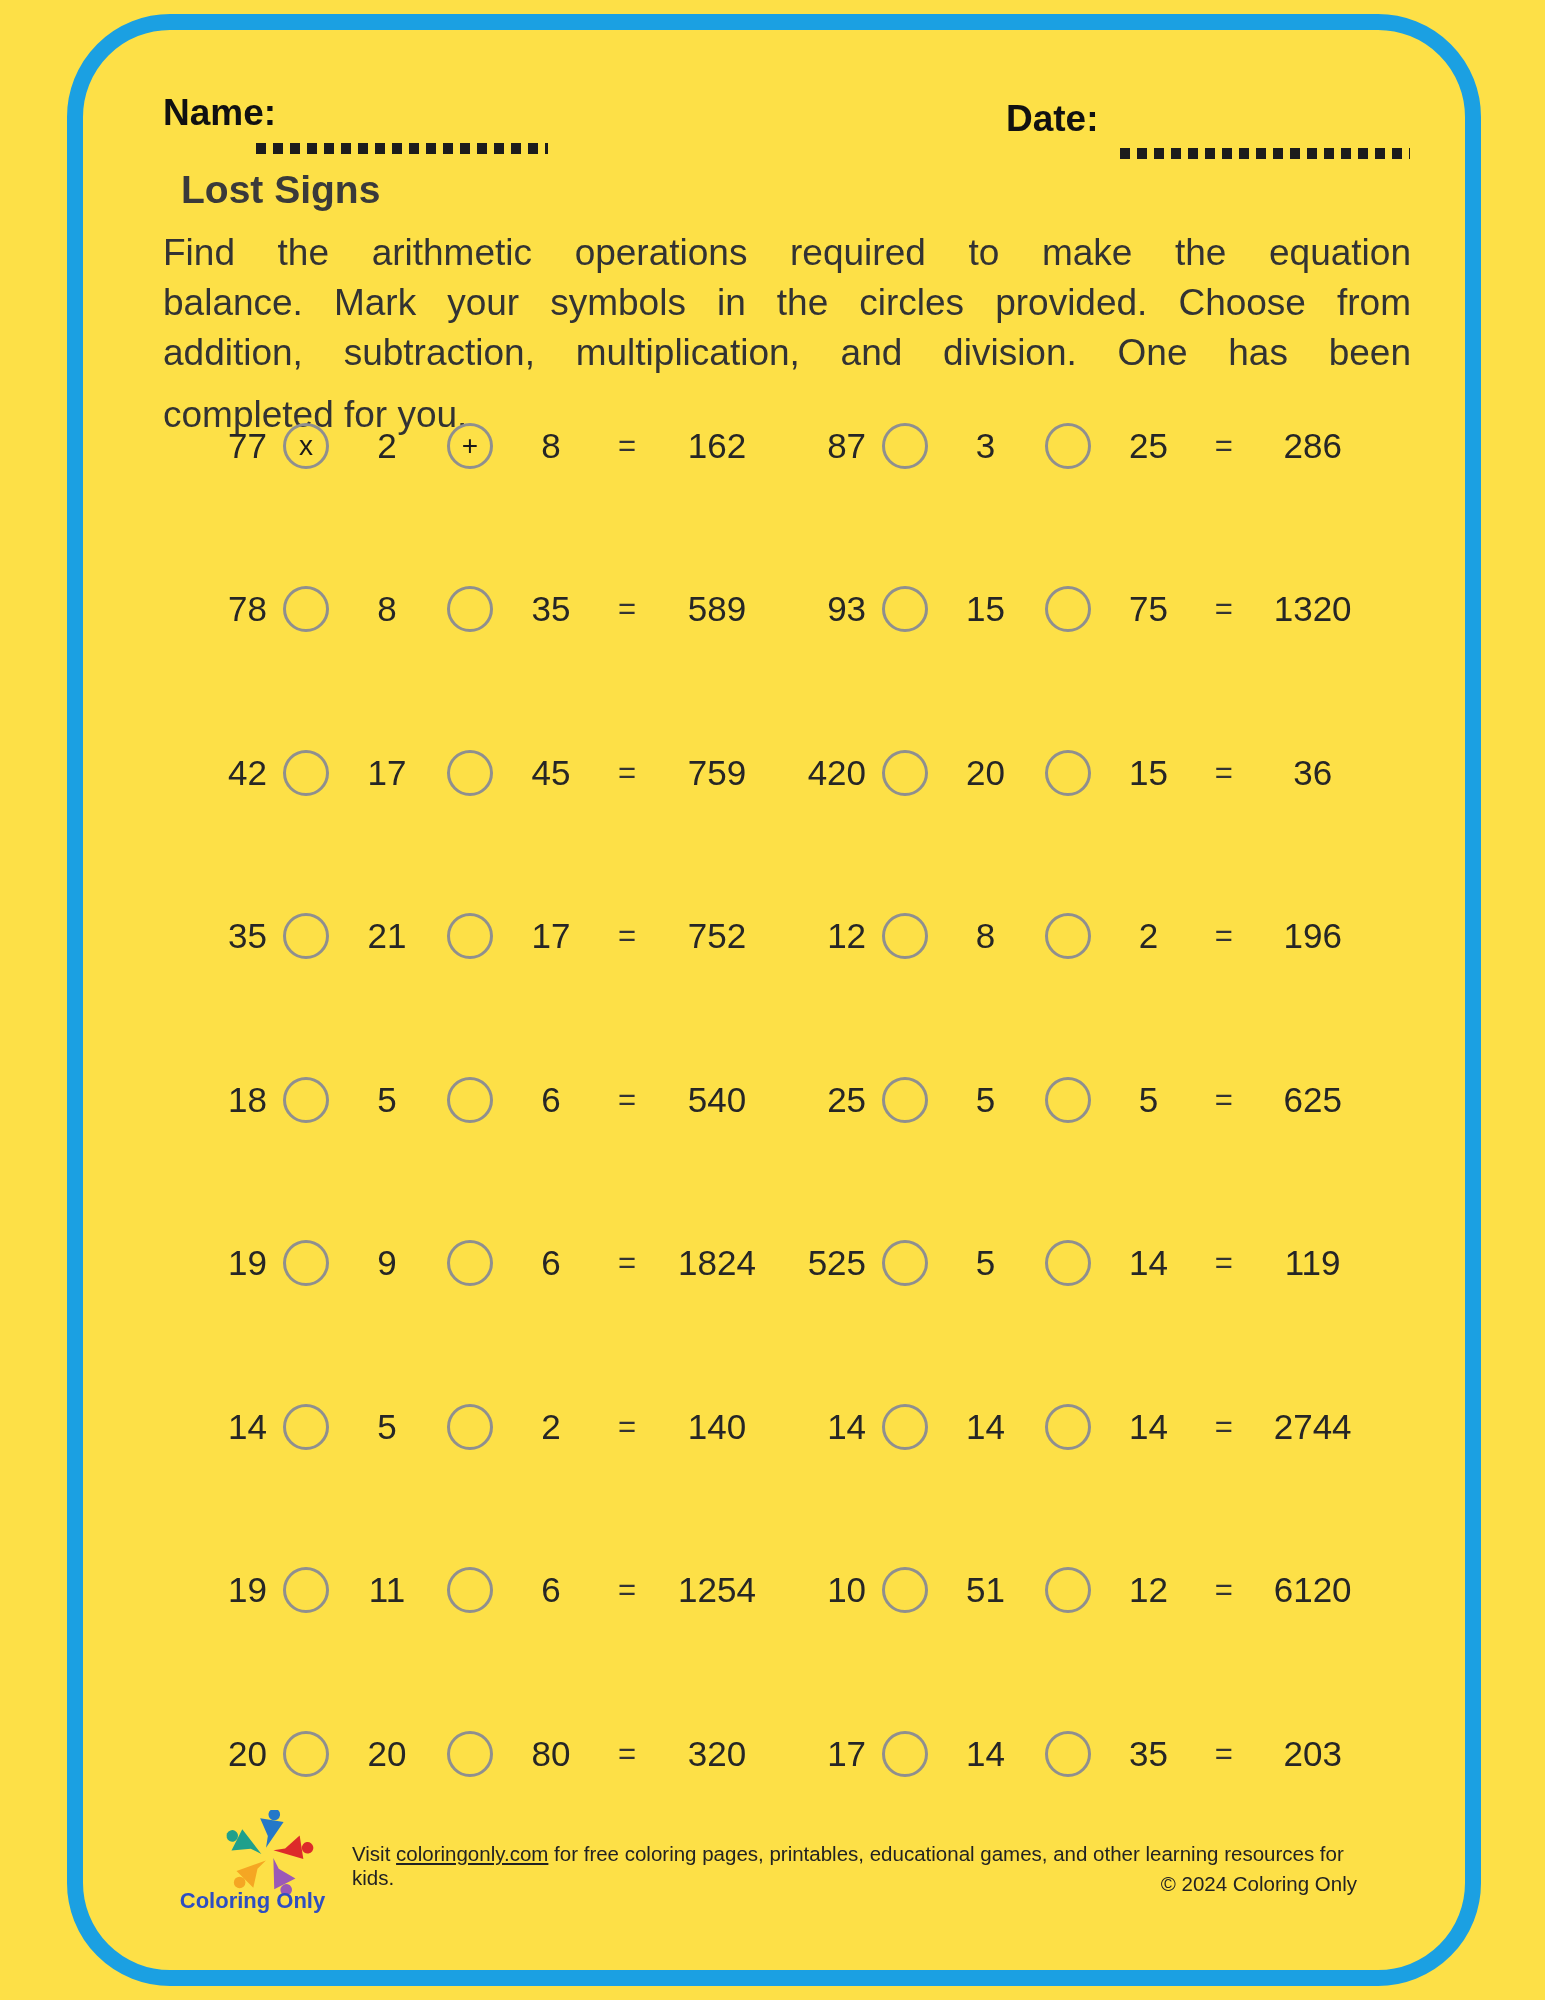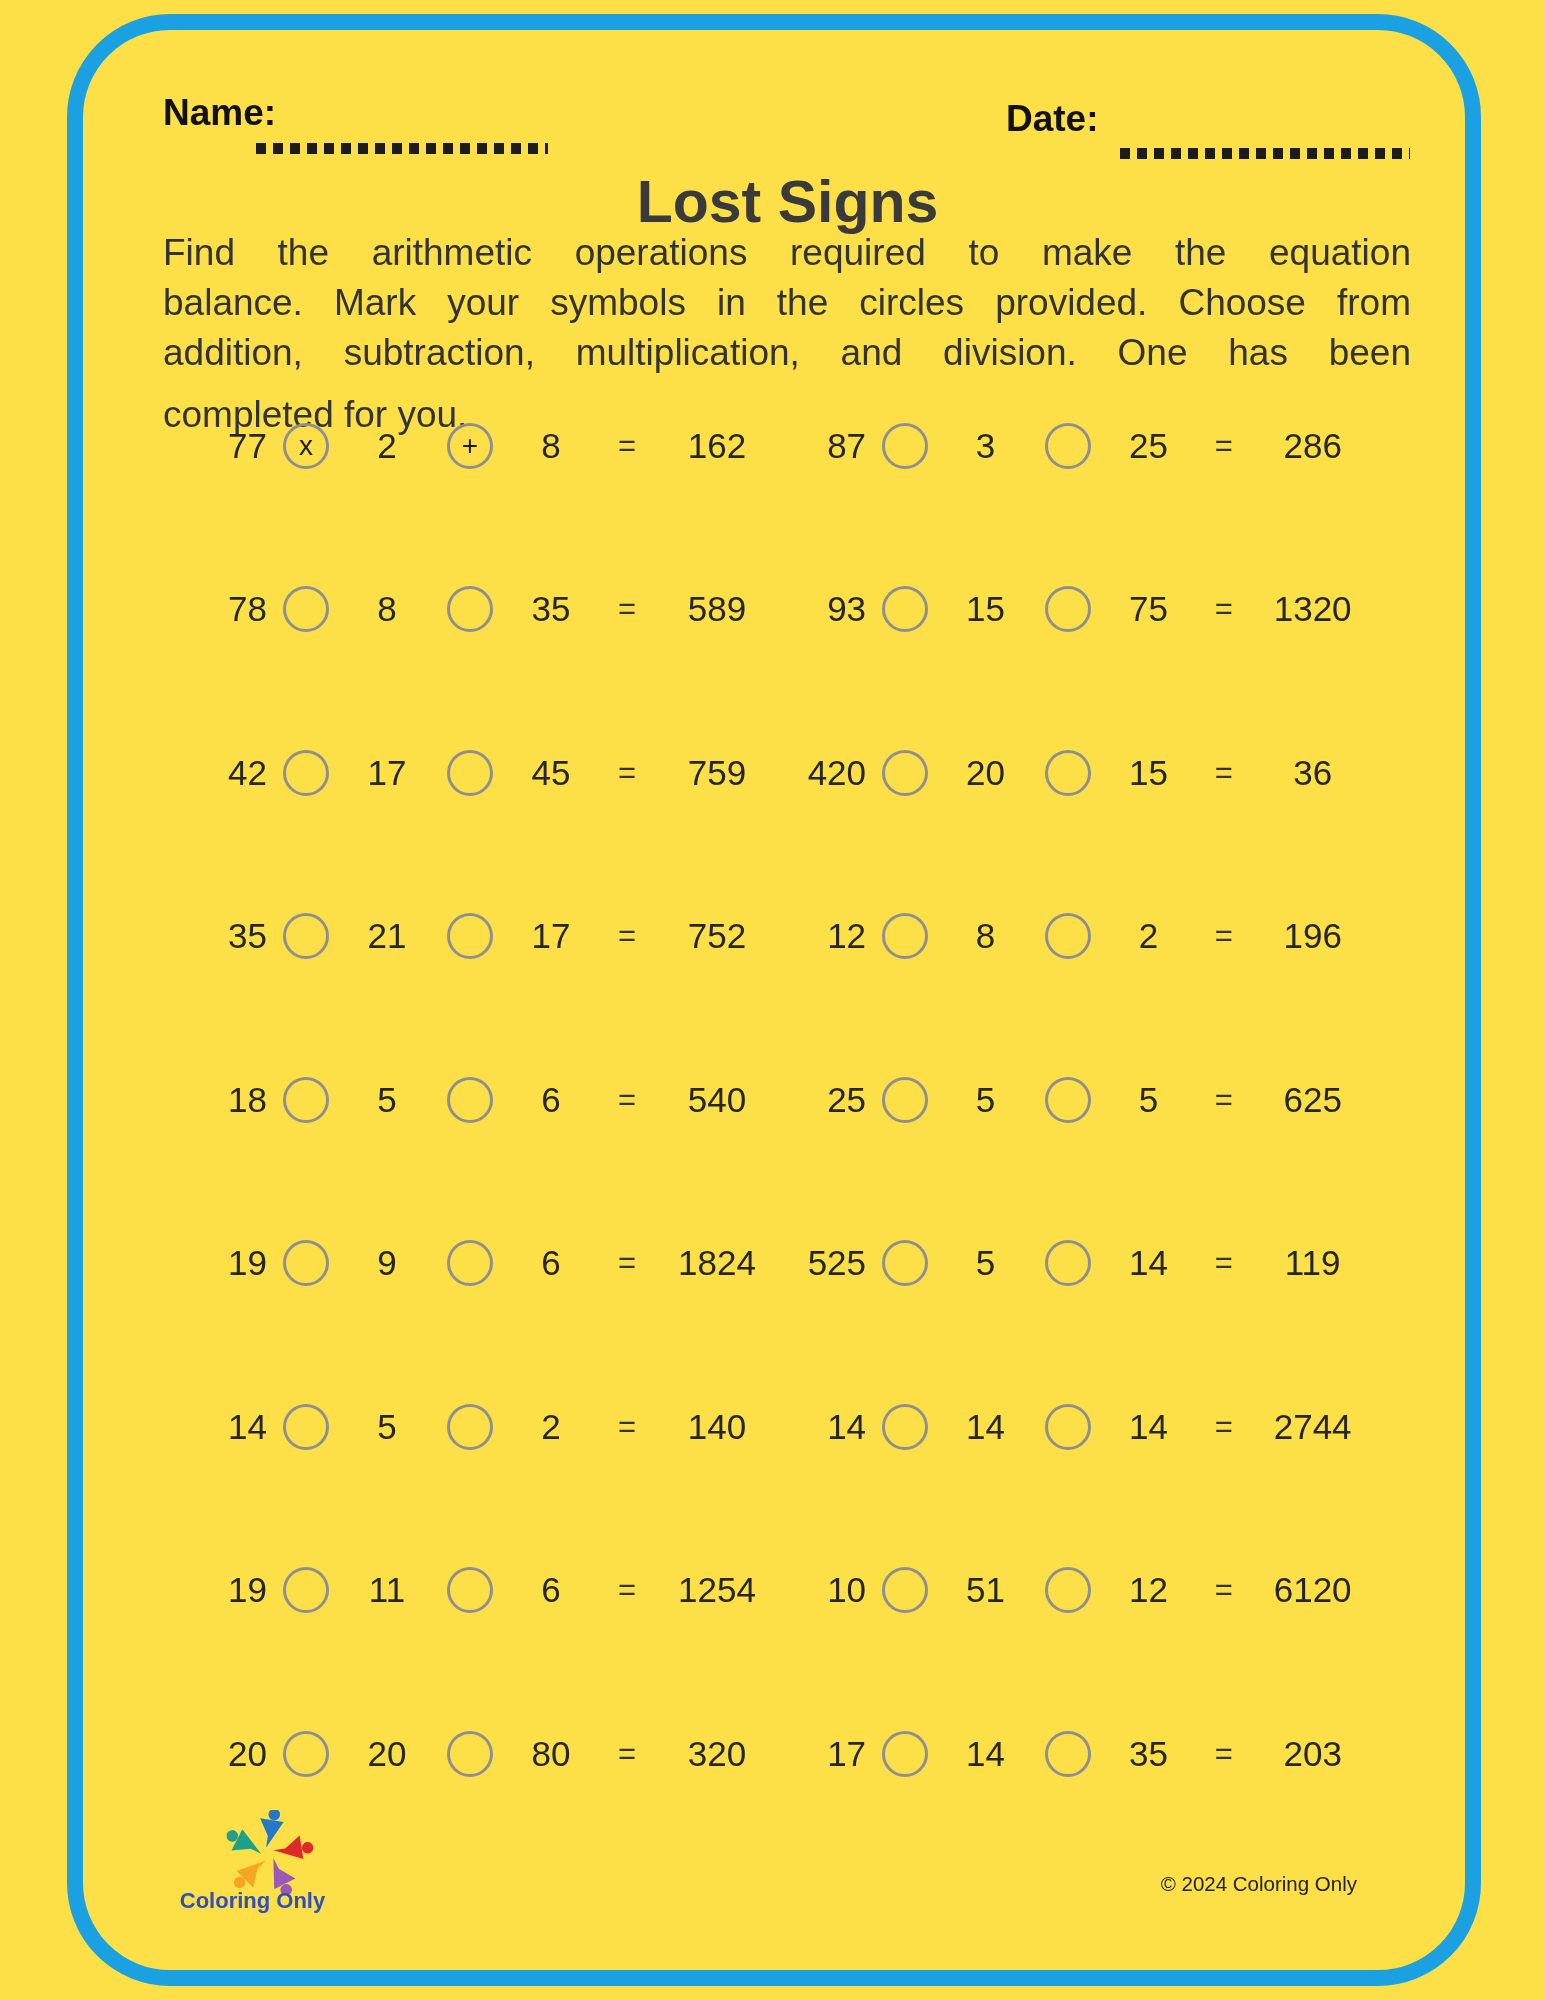--- a/index.html
+++ b/index.html
@@ -13,22 +13,22 @@
 
   .name-label { position:absolute; left:163px; top:92px; font-size:37px; font-weight:bold; color:#111; }
   .date-label { position:absolute; left:1006px; top:98px; font-size:37px; font-weight:bold; color:#111; }
   .dotline {
     position:absolute; height:11px;
     background:repeating-linear-gradient(to right, #1c1c1c 0px, #1c1c1c 10px, transparent 10px, transparent 17px);
   }
   .name-line { left:256px; top:143px; width:292px; }
   .date-line { left:1120px; top:148px; width:290px; }
 
-  .title { position:absolute; left:165px; top:168px; width:1245px; text-align:center;
-           font-size:59px; font-weight:bold; color:#3a3a3a; }
+  .title { position:absolute; left:181px; top:168px; width:1245px; text-align:left;
+           font-size:39px; font-weight:bold; color:#3a3a3a; }
 
   .instructions { position:absolute; left:163px; top:228px; width:1248px;
                   font-size:37px; color:#333333; }
   .inst-line { line-height:50px; text-align:justify; text-align-last:justify; white-space:nowrap; }
   .inst-line.last { text-align-last:left;margin-top:12px; }
 
   .equation-grid {
     position:absolute; left:185px; top:364px;
     display:grid; grid-template-columns:600px 585px; grid-auto-rows:163.5px;
     align-items:center;
@@ -260,15 +260,16 @@
           <path d="M2,-6 L30,-16 L14,-32 L10,-14 Z" fill="#F5A623"></path>
           <circle cx="27" cy="-27" r="5.5" fill="#F5A623"></circle>
         </g>
         <g transform="rotate(252)">
           <path d="M2,-6 L30,-16 L14,-32 L10,-14 Z" fill="#1FA08C"></path>
           <circle cx="27" cy="-27" r="5.5" fill="#1FA08C"></circle>
         </g>
       </g>
     </svg>
   <div class="brand">Coloring Only</div>
+  <div class="visit-line"><span>Visit </span><span class="visit-link">coloringonly.com</span><span> for free coloring pages, printables, educational games, and other learning resources for kids.</span></div>
   <div class="copyright-line">© 2024 Coloring Only</div>
 
 </div>
 
 </body></html>

